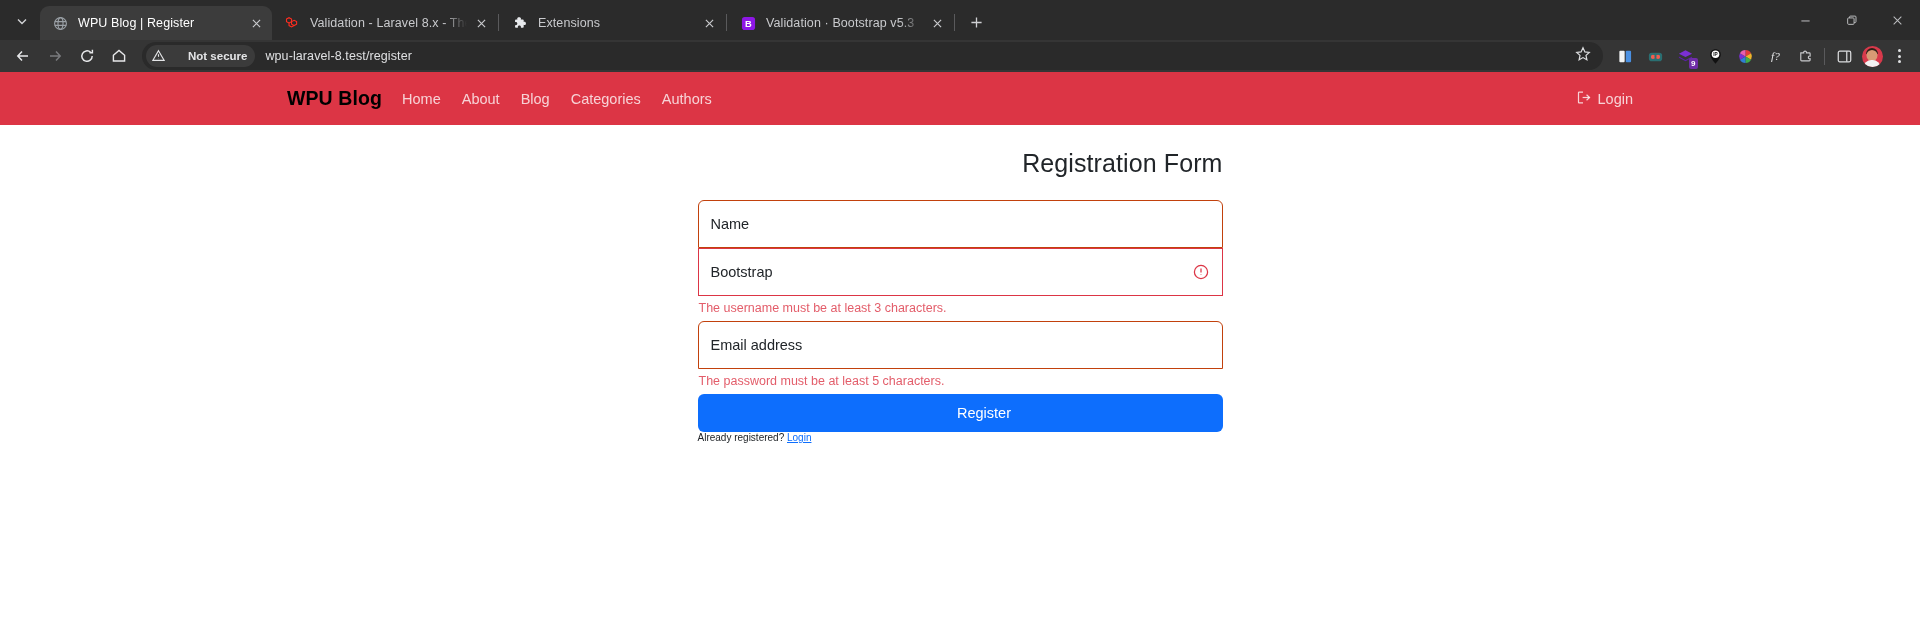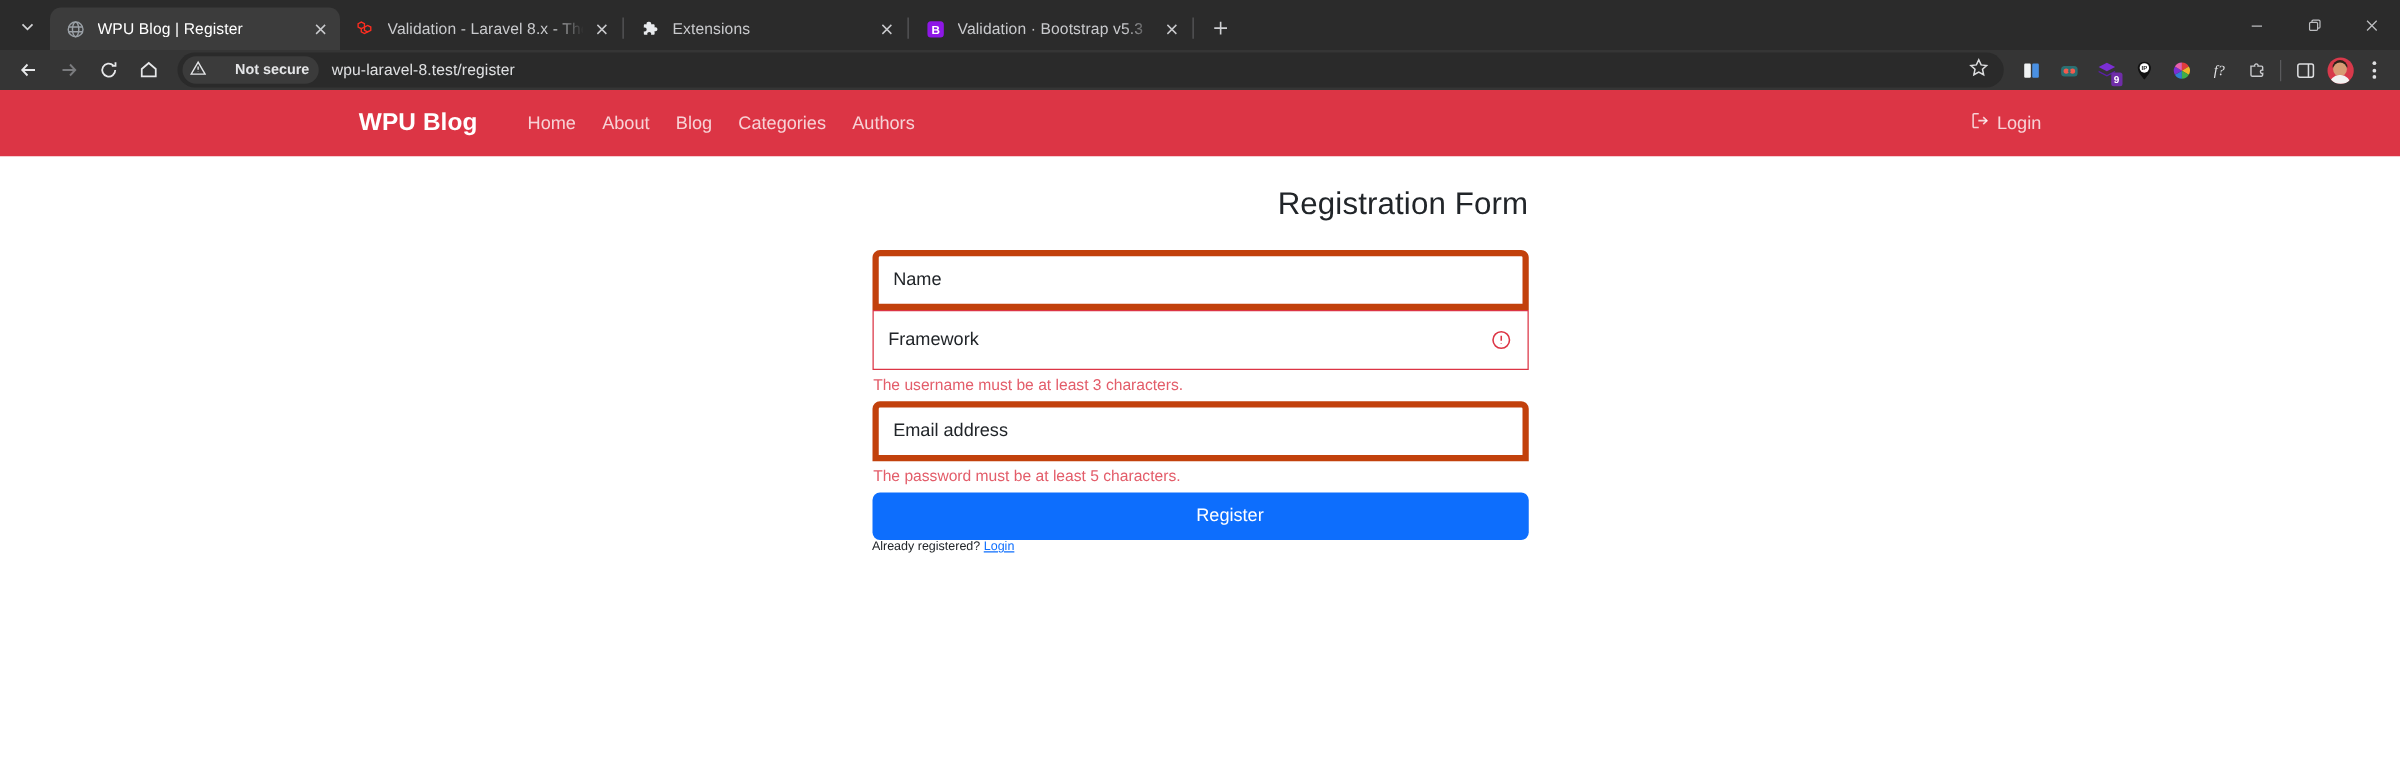--- a/index.html
+++ b/index.html
@@ -136,21 +136,21 @@
   .viewport { flex: 1 1 auto; background: #ffffff; overflow: hidden; }
 
   .sitenav {
     height: 53px; background: #dc3545;
     display: flex; align-items: center; padding: 0 0 0 0;
   }
   .sitenav .inner {
     width: 1346px; margin: 0 auto; display: flex; align-items: center; height: 100%;
   }
   .brand {
-    color: #ffffff; font-size: 19.5px; font-weight: bold; margin-right: 40px;
+    color: #000000; font-size: 19.5px; font-weight: bold; margin-right: 20px;
     letter-spacing: .1px;
   }
   .navlinks { display: flex; align-items: center; gap: 21px; }
   .navlink {
     color: rgba(255,255,255,.78); font-size: 14.5px;
   }
   .navspacer { flex: 1 1 auto; }
   .loginlink {
     display: flex; align-items: center; gap: 6px;
     color: rgba(255,255,255,.78); font-size: 14.5px;
@@ -159,21 +159,21 @@
 
   .page { padding-top: 24px; }
   .formwrap { width: 525px; margin: 0 auto; }
   .formtitle {
     text-align: right; font-size: 25px; color: #212529; font-weight: normal;
     margin-bottom: 22px; letter-spacing: .1px;
   }
 
   .field {
     position: relative; height: 48px; background: #fff;
-    border: 5px solid #c2410c; display: flex; align-items: center;
+    border: 1px solid #c2410c; display: flex; align-items: center;
     padding: 0 12px; font-size: 14.5px; color: #212529;
   }
   .field.top { border-radius: 6px 6px 0 0; }
   .field.err {
     border: 1px solid #dc3545; z-index: 2;
   }
   .field.err.rounded-bot { border-radius: 0 0 6px 6px; }
   .field.plain-mid { border-radius: 6px 6px 0 0; }
   .field .ph { color: #212529; }
   .field .warnicon {
@@ -448,21 +448,21 @@
     <div class="page">
       <div class="formwrap">
 
         <h1 class="formtitle">Registration Form</h1>
 
         <div class="stack">
           <div class="field top">
             <span class="ph">Name</span>
           </div>
           <div class="field err">
-            <span class="ph">Framework</span>
+            <span class="ph">Bootstrap</span>
             <span class="warnicon">
               <svg viewBox="0 0 16 16" fill="none" stroke="currentColor" stroke-width="1.25">
                 <circle cx="8" cy="8" r="6.6"></circle>
                   <path d="M8 4.5 V8.6"></path>
                   <path d="M8 10.6 V10.9"></path>
               </svg>
             </span>
           </div>
         </div>
         <div class="errmsg">The username must be at least 3 characters.</div>

